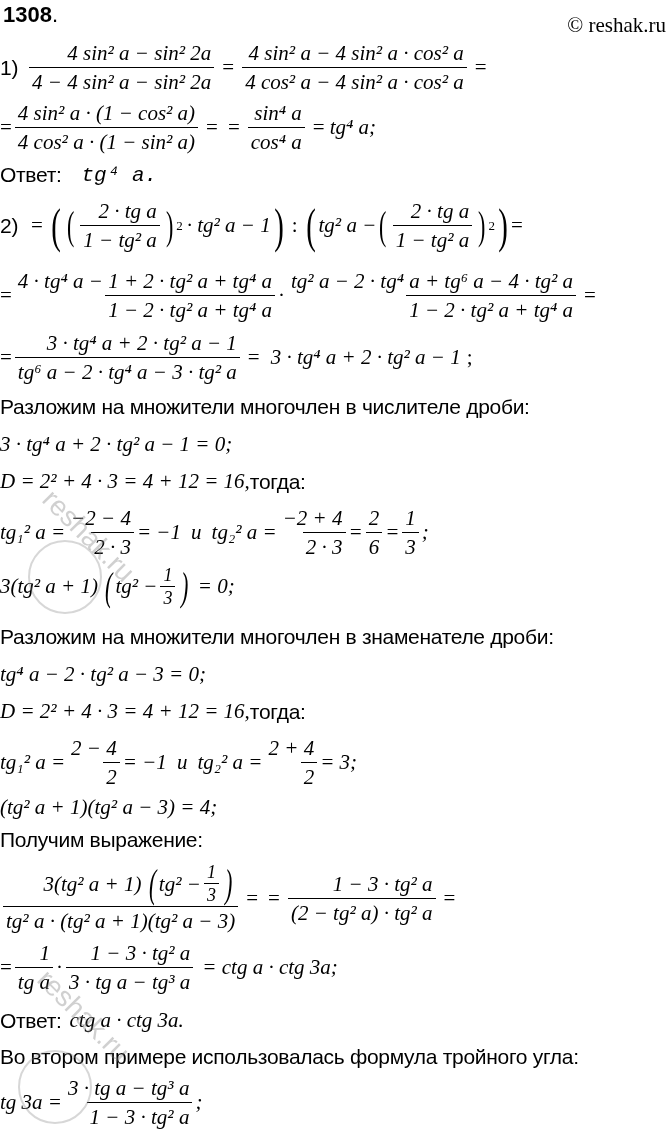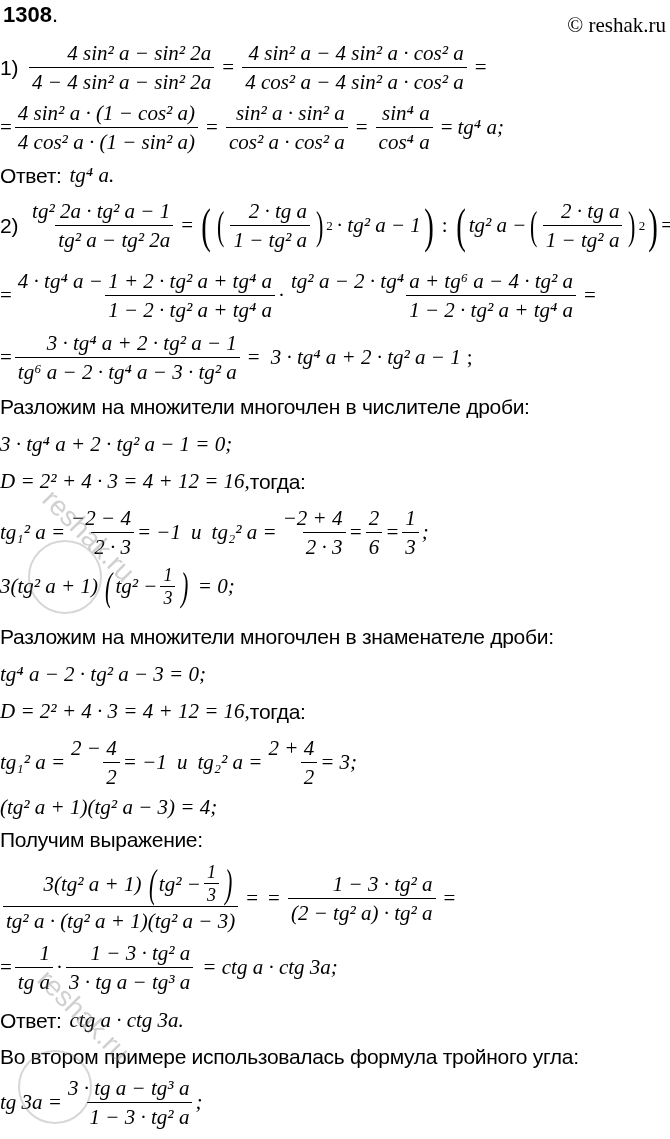--- a/index.html
+++ b/index.html
@@ -45,44 +45,36 @@
   <span class="op">=</span>
 </div>
 
 <div class="line m" style="top:100px;">
   <span>=</span>
   <span class="frac">
       <span class="num">4 sin² a · (1 − cos² a)</span>
       <span class="den">4 cos² a · (1 − sin² a)</span>
     </span>
   <span class="op">=</span>
-  <span class="frac">
-      <span class="num">sin² a · sin² a</span>
-      <span class="den">cos² a · cos² a</span>
-    </span>
   <span class="op">=</span>
   <span class="frac">
       <span class="num">sin⁴ a</span>
       <span class="den">cos⁴ a</span>
     </span>
   <span class="op">=</span>
   <span class="i">tg⁴ a;</span>
 </div>
 
 <div class="line" style="top:163px;">
   <span class="txt">Ответ:</span>
-  <span class="m i" style="margin-left:8px;">tg⁴ a.</span>
+  <span class="m i" style="margin-left:20px;font-family:Liberation Mono, monospace;">tg⁴ a.</span>
 </div>
 
 <div class="line m" style="top:198px;">
   <span class="txt" style="margin-right:8px;">2)</span>
-  <span class="frac i">
-      <span class="num">tg² 2a · tg² a − 1</span>
-      <span class="den">tg² a − tg² 2a</span>
-    </span>
   <span class="op">=</span>
   <span class="big-paren">(</span>
   <span class="med-paren">(</span>
   <span class="frac i">
       <span class="num">2 · tg a</span>
       <span class="den">1 − tg² a</span>
     </span>
   <span class="med-paren">)</span>
     <sup style="vertical-align:20px">2</sup>
   <span class="i" style="margin-left:4px;">· tg² a − 1</span>

